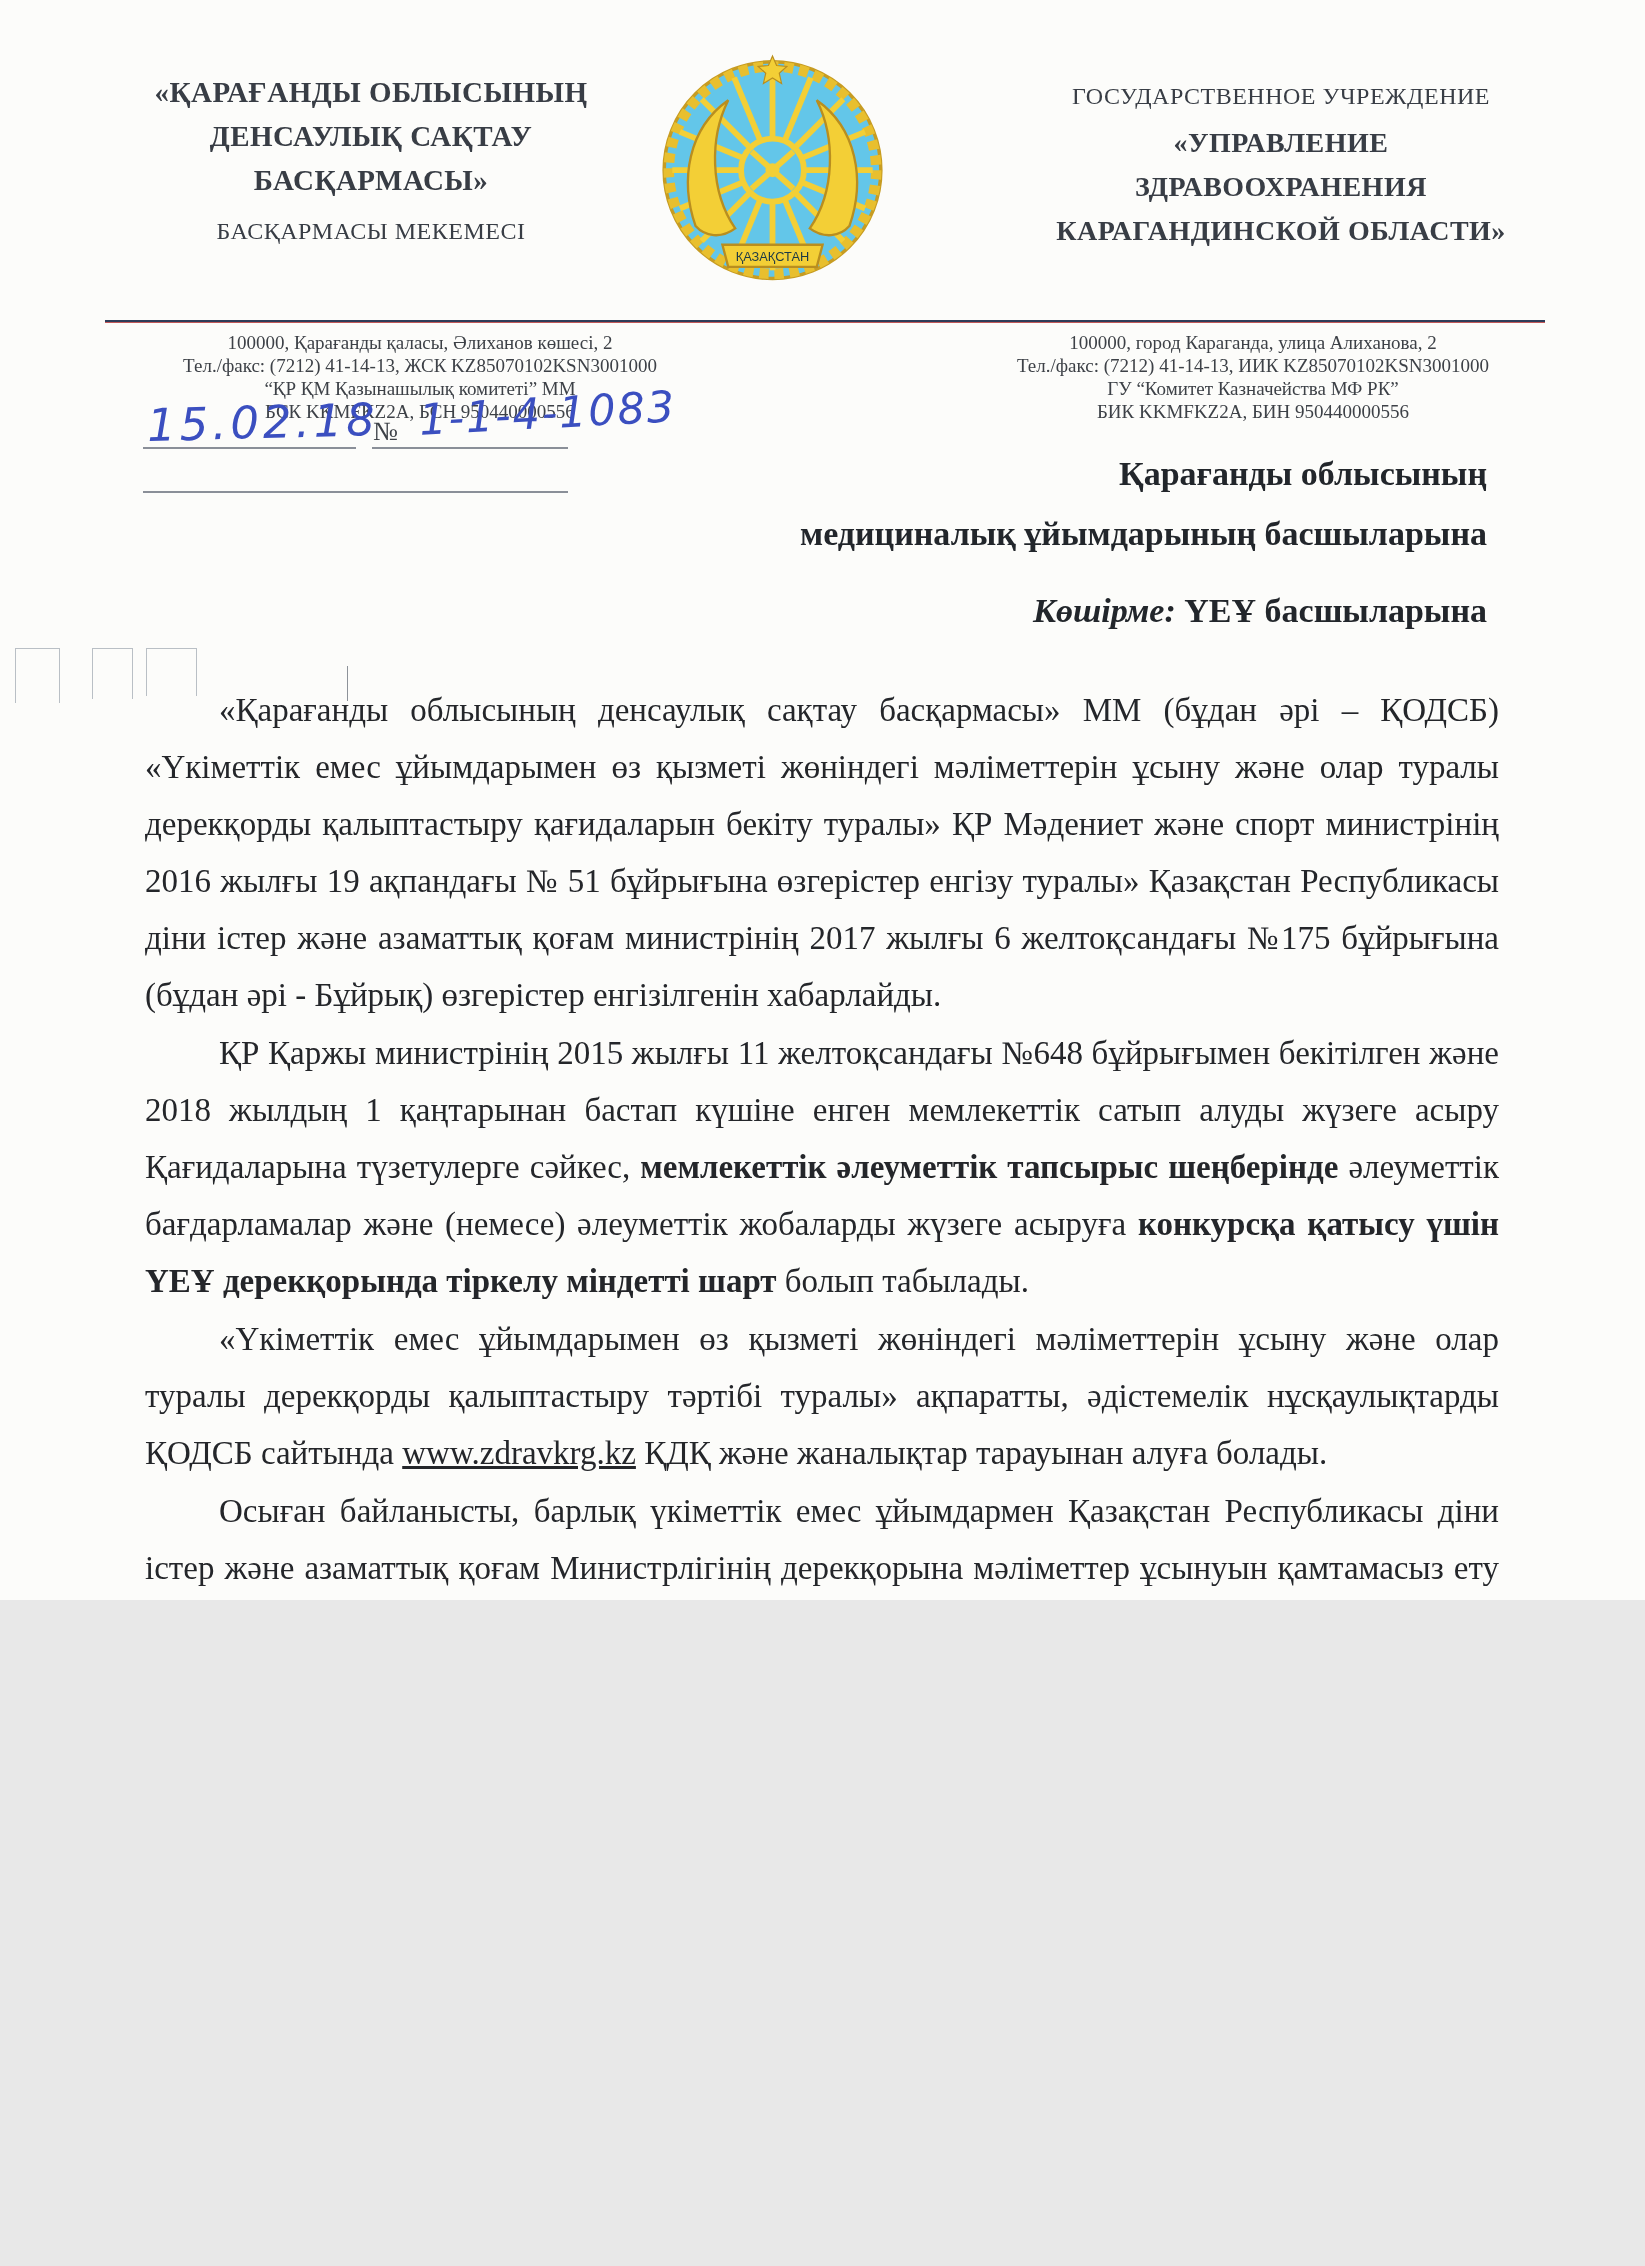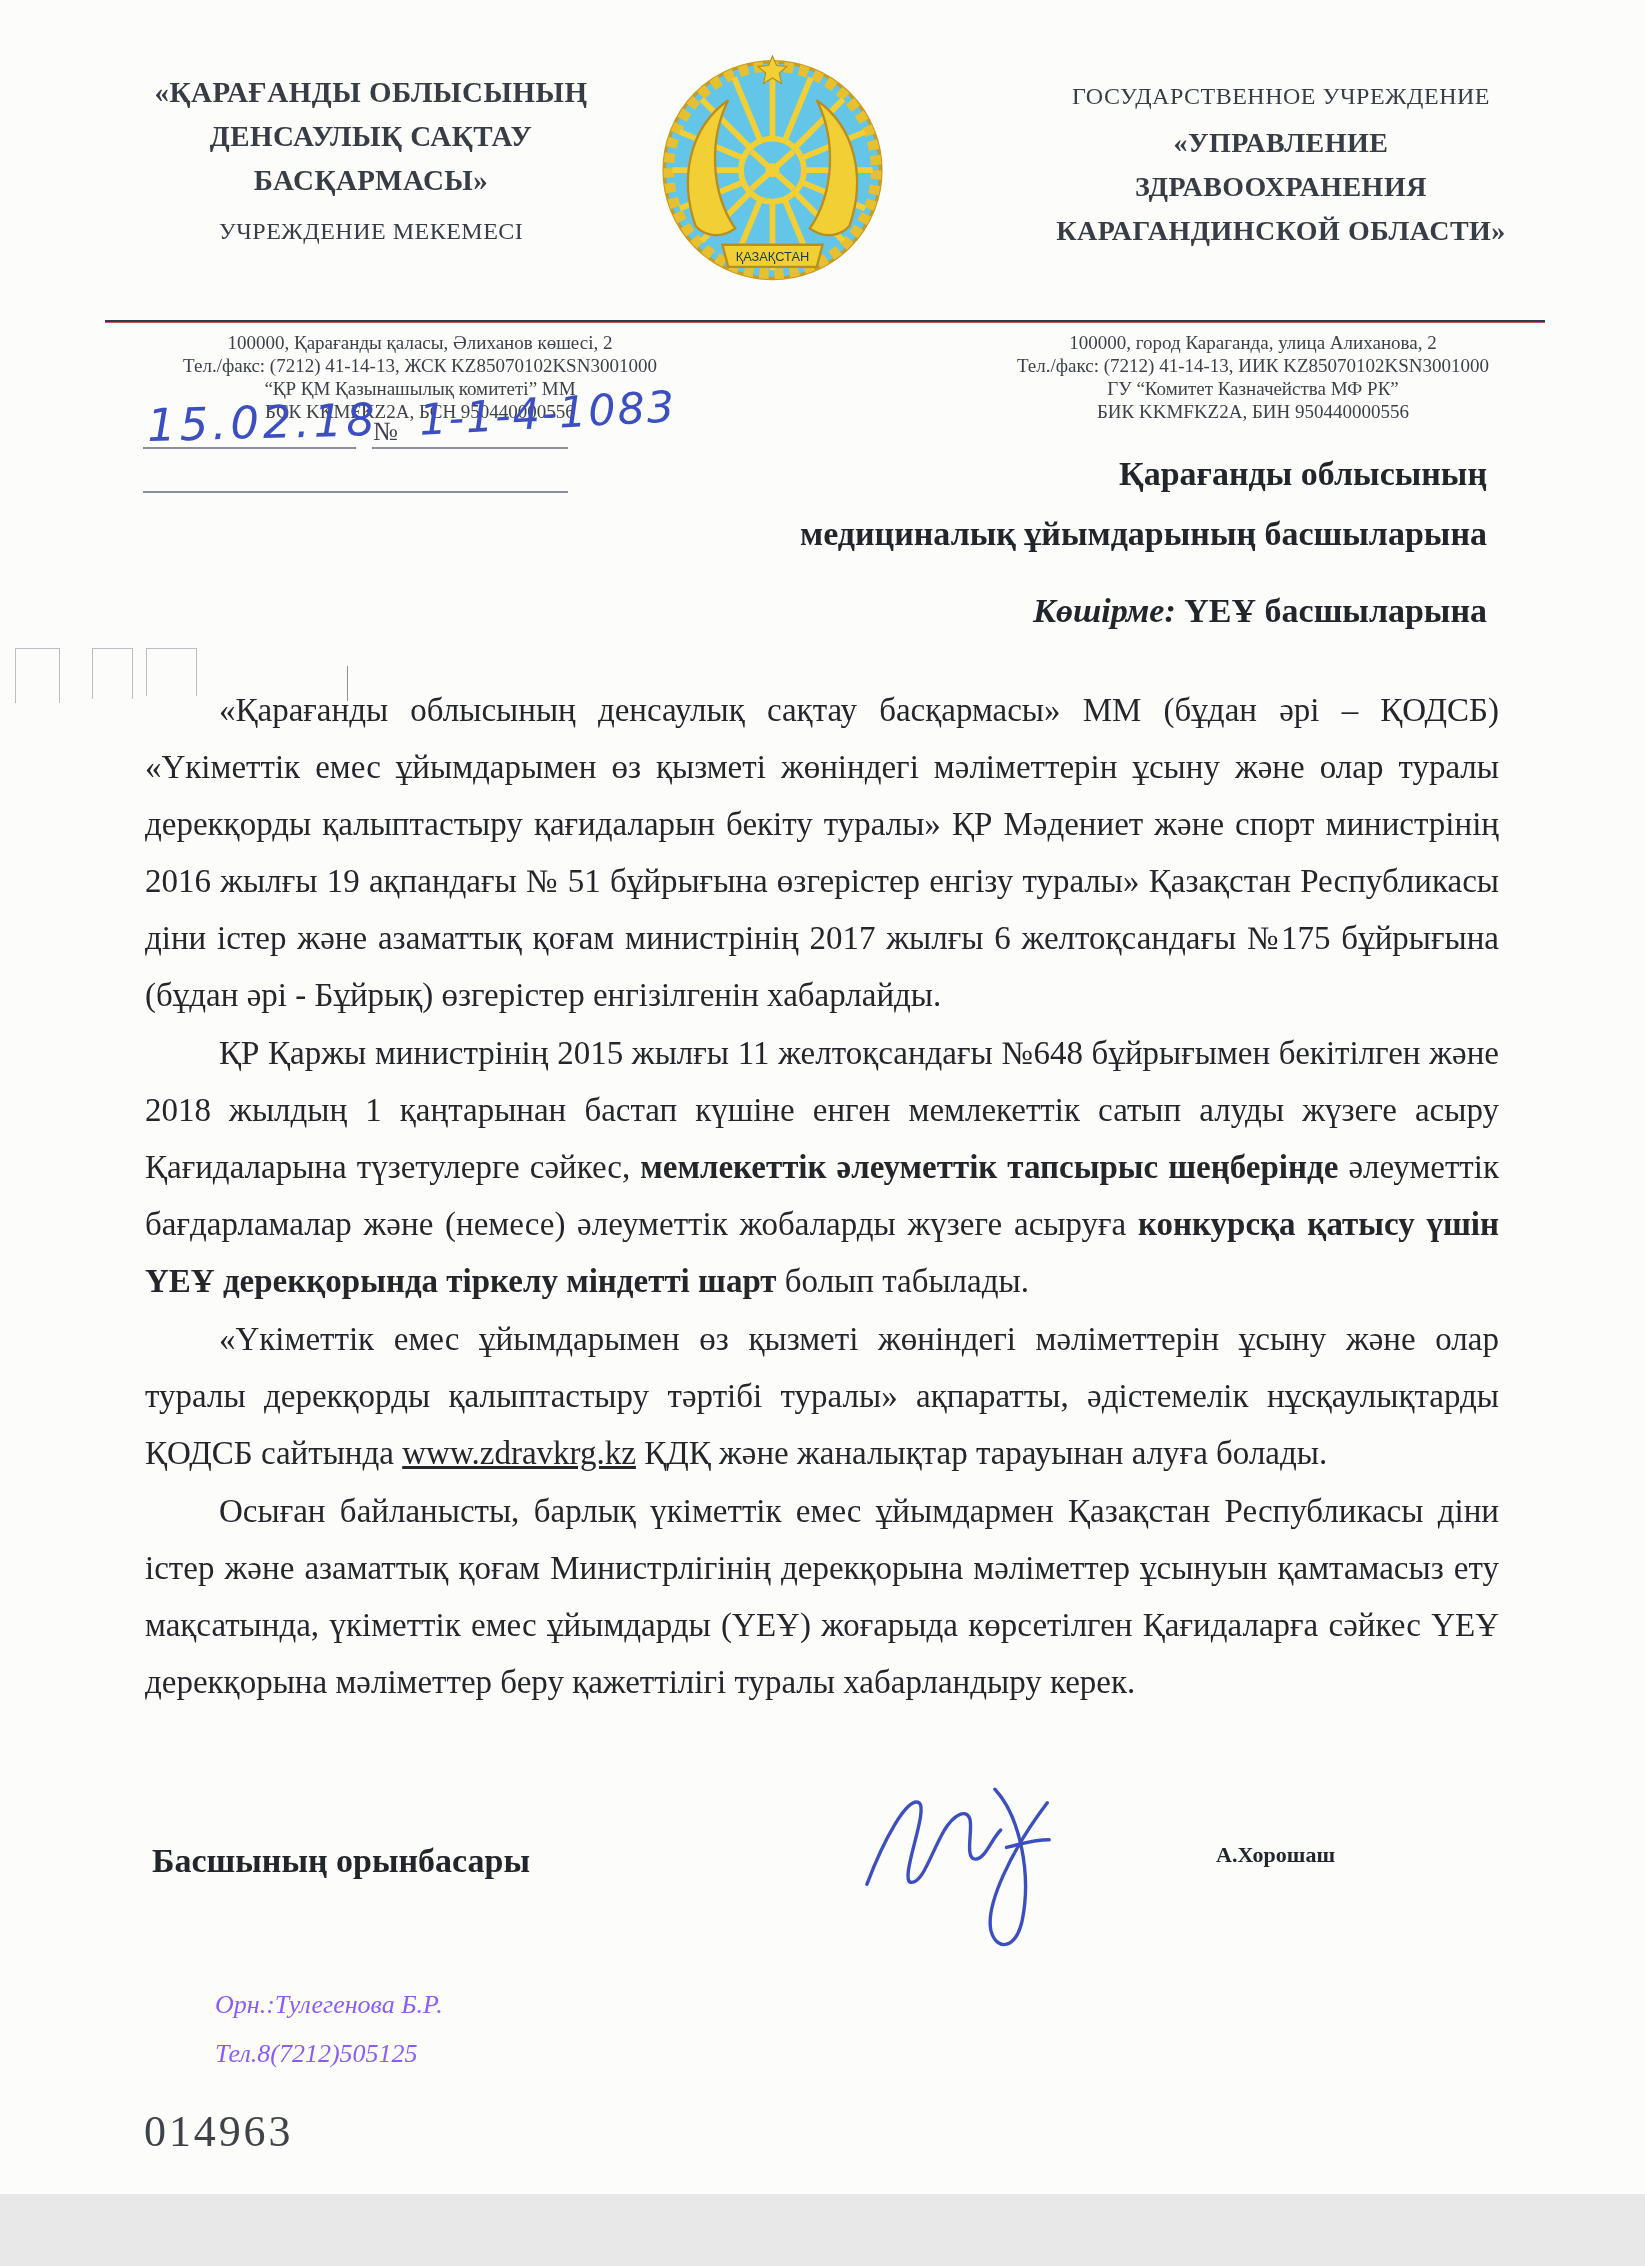--- a/index.html
+++ b/index.html
@@ -1,18 +1,18 @@
 <!DOCTYPE html>
 <html><head>
 <meta charset="utf-8">
 <style>
   html,body{margin:0;padding:0;background:#e8e8e8;}
   #page{
     position:relative;
-    width:1646px;height:2194px;
+    width:1646px;height:1600px;
     background:#fcfcfa;
     overflow:hidden;
     font-family:"Liberation Serif", serif;
     color:#24262a;
   }
   
   .org-left{position:absolute;left:115px;top:70px;width:512px;text-align:center;color:#383d45;}
   .org-left .big{font-weight:bold;font-size:29px;line-height:44px;letter-spacing:0.5px;}
   .org-left .sub{font-size:24px;margin-top:15.5px;letter-spacing:0.5px;}
   .org-right{position:absolute;left:985px;top:80px;width:592px;text-align:center;color:#383d45;}
@@ -60,21 +60,21 @@
 </style>
 </head>
 <body>
 
 <div id="page">
 
   <div class="org-left">
     <div class="big">«ҚАРАҒАНДЫ ОБЛЫСЫНЫҢ</div>
     <div class="big">ДЕНСАУЛЫҚ САҚТАУ</div>
     <div class="big">БАСҚАРМАСЫ»</div>
-    <div class="sub">УЧРЕЖДЕНИЕ МЕКЕМЕСІ</div>
+    <div class="sub">БАСҚАРМАСЫ МЕКЕМЕСІ</div>
   </div>
 
   <div class="emblem">
     <svg viewBox="0 0 200 200" width="233" height="233">
       <circle cx="100" cy="104" r="93" fill="#63c6e9" stroke="#c79c22" stroke-width="3"></circle>
       <circle cx="100" cy="104" r="89" fill="none" stroke="#e8bf2e" stroke-width="9" stroke-dasharray="8 5"></circle>
       <g stroke="#f3cf36" stroke-width="5">
         <line x1="100" y1="104" x2="100" y2="18" transform="rotate(0 100 104)"></line>
         <line x1="100" y1="104" x2="100" y2="18" transform="rotate(22.5 100 104)"></line>
         <line x1="100" y1="104" x2="100" y2="18" transform="rotate(45 100 104)"></line>

